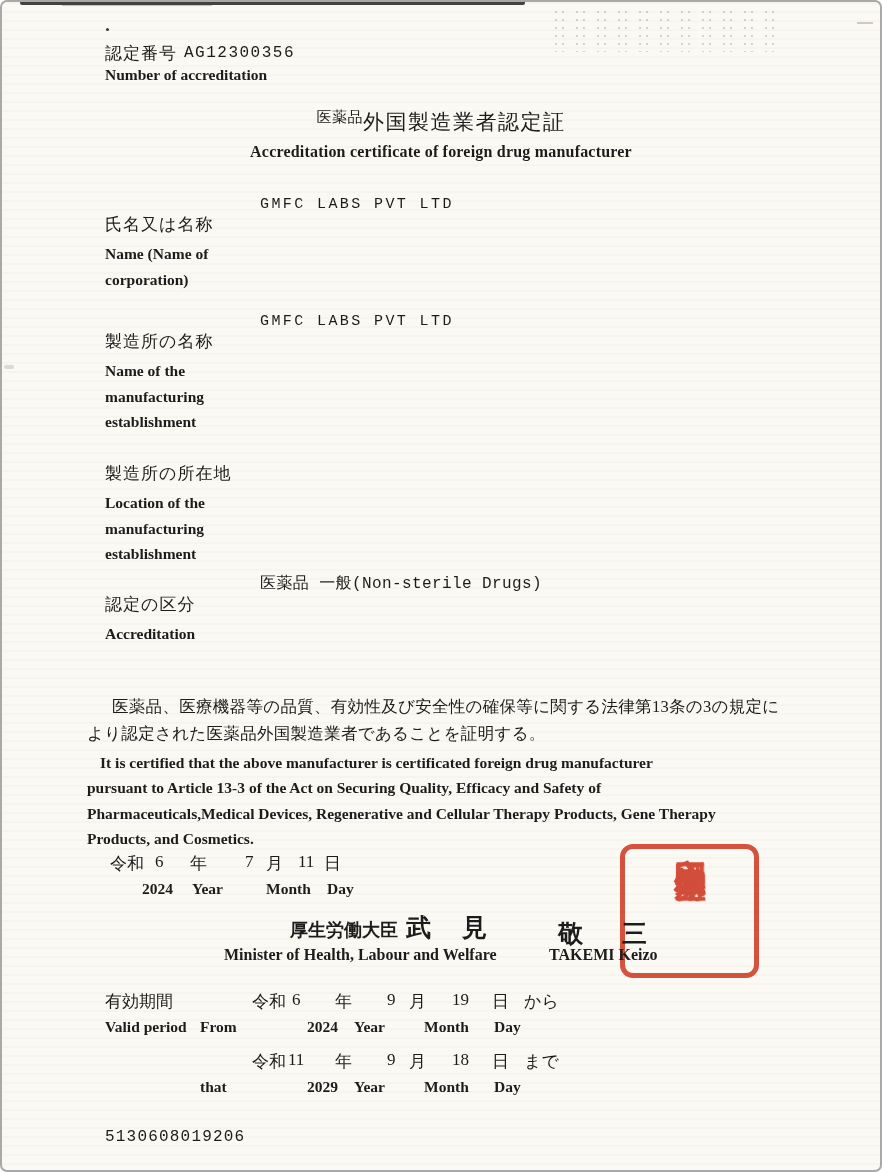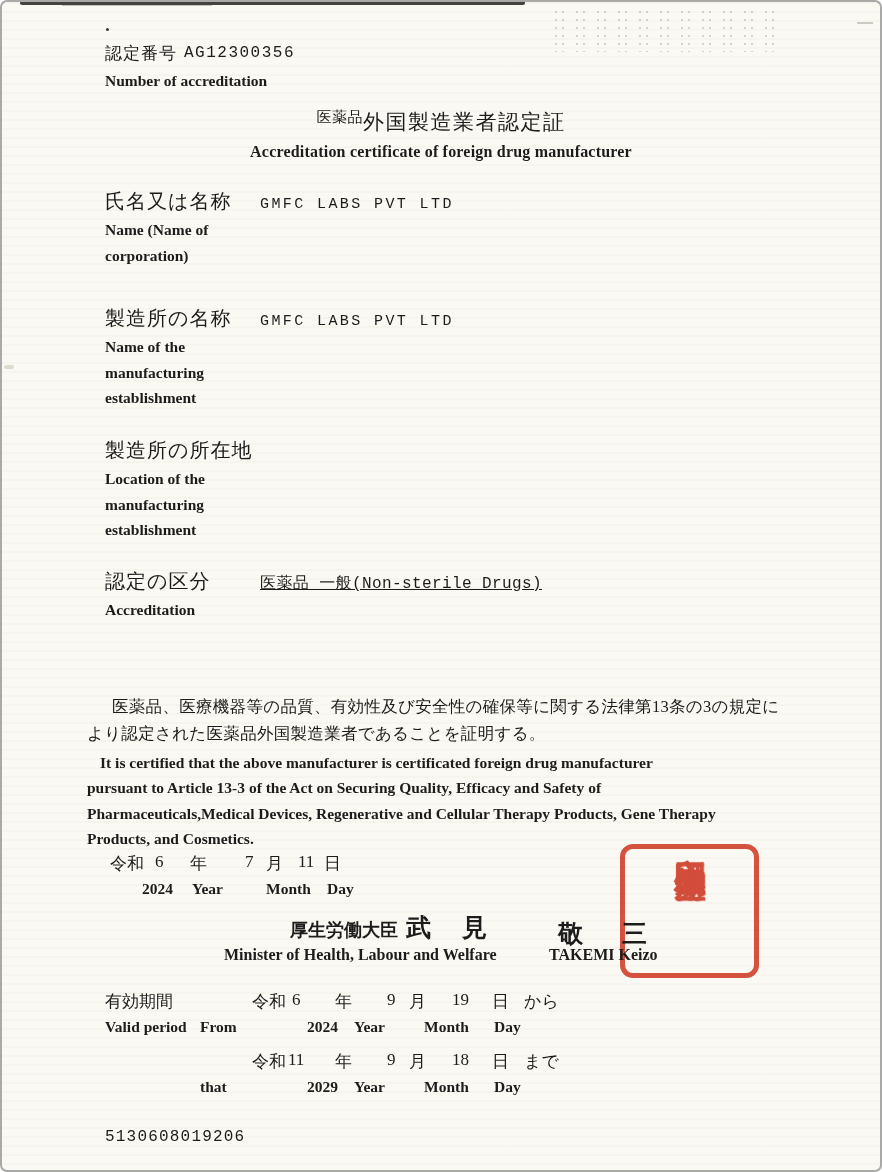--- a/index.html
+++ b/index.html
@@ -11,45 +11,45 @@
     font-family:"Liberation Serif", serif;color:#1c1c1c;
   }
   .abs{position:absolute;}
   .jp{font-family:"Liberation Serif", serif;}
   .en{font-family:"Liberation Serif", serif;}
   .mono{font-family:"Liberation Mono", monospace;}
 
   
   #accred-label{left:103px;top:40px;font-size:17px;letter-spacing:1px;}
   #accred-value{left:182px;top:42px;font-size:16px;letter-spacing:1.5px;}
-  #accred-en{left:103px;top:70px;font-size:15.5px;font-weight:600;}
+  #accred-en{left:103px;top:64px;font-size:15.5px;font-weight:600;}
 
   
   #dot-stamp{
     left:552px;top:8px;width:224px;height:42px;opacity:.5;
     background-image:
       repeating-linear-gradient(90deg, rgba(0,0,0,0) 0 15px, #fbf9f3 15px 21px),
       radial-gradient(circle at 2px 2px, rgba(125,122,108,.6) 1.1px, rgba(0,0,0,0) 1.5px);
     background-size:auto, 7px 8px;
   }
 
   
   #title-block{left:0;right:0;top:106px;text-align:center;}
   #title-prefix{font-size:15px;vertical-align:7px;letter-spacing:.5px;}
   #title-main{font-size:21px;letter-spacing:1.5px;font-family:Liberation Mono, monospace;}
   #title-en{margin-top:7px;font-size:16px;font-weight:700;letter-spacing:.2px;}
 
   
   .field{left:103px;width:720px;}
   #field-0{top:188px;}#field-1{top:305px;}#field-2{top:437px;}#field-3{top:568px;}
-  .flabel-jp{font-size:20px;letter-spacing:1px;line-height:22px;}
+  .flabel-jp{font-size:17px;letter-spacing:1px;line-height:22px;margin-top:24px;}
   .flabel-en{margin-top:5px;font-size:15.5px;font-weight:600;line-height:25.5px;}
   .fvalue{position:absolute;left:155px;top:2px;font-size:14.5px;line-height:25.3px;letter-spacing:.2px;}
   .value-wide{letter-spacing:2.4px;font-size:15px;}
-  #field-3 .fvalue{font-size:16px;letter-spacing:.4px;text-decoration:underline;}
+  #field-3 .fvalue{font-size:16px;letter-spacing:.4px;}
 
   
   #cert-jp{left:85px;top:692px;width:725px;font-size:16.5px;line-height:26.5px;letter-spacing:.3px;}
   #cert-jp div:first-child{text-indent:25px;}
   #cert-en{left:85px;top:748px;width:735px;font-size:15.5px;font-weight:600;line-height:25.3px;}
   #cert-en div:first-child{text-indent:13px;}
 
   
   .daterow span{position:absolute;white-space:nowrap;}
   #issue-jp{left:0;top:850px;width:700px;height:24px;font-size:17px;}

